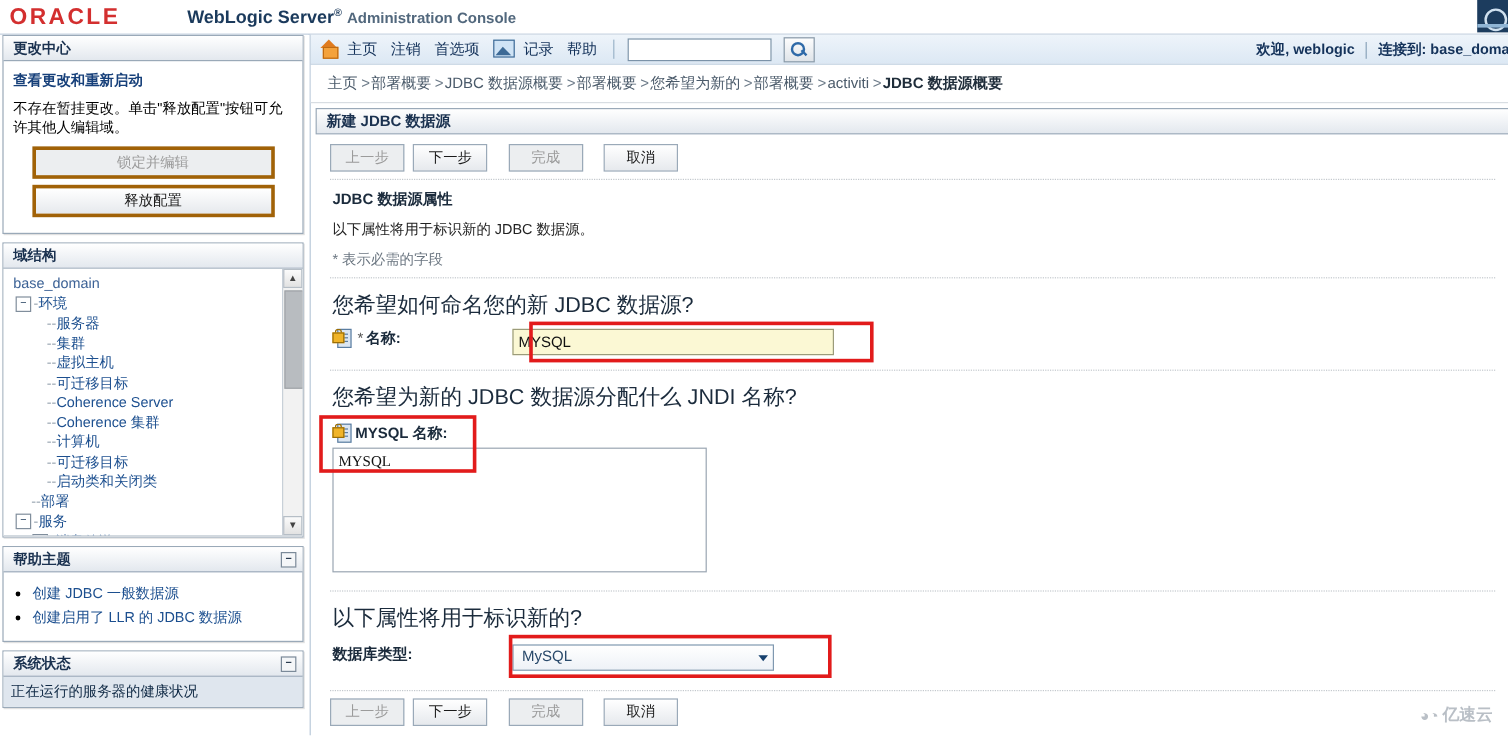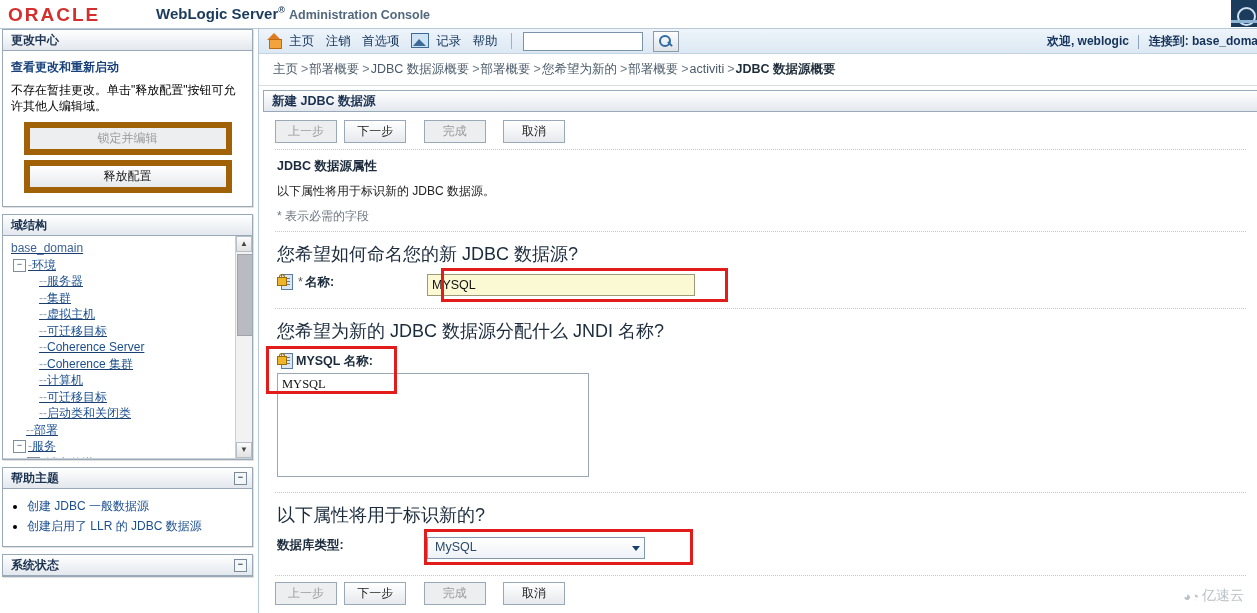--- a/index.html
+++ b/index.html
@@ -84,21 +84,21 @@
   .cc-msg {
     font-size: 12px; line-height: 16px; color: #000; margin-bottom: 8px;
   }
   .cc-btnwrap { text-align: center; }
   .btn {
     display: inline-block;
     min-width: 180px;
     padding: 2px 8px;
     font-size: 12px;
     text-align: center;
-    border: 6px solid #a16207;
+    border: 3px solid #a16207;
     background: linear-gradient(#ffffff, #e6e9ed);
     color: #1a1a1a;
     margin-bottom: 5px;
     cursor: pointer;
   }
   .btn.disabled { color: #9b9b9b; background: #eceef0; cursor: default; }
 
   
   .tree-wrap {
     position: relative;
@@ -107,21 +107,20 @@
     background: #ffffff;
     border-bottom: 1px solid #c8d0d8;
   }
   .tree {
     position: absolute; left: 0; top: 0; right: 16px; bottom: 0;
     padding: 4px 0 0 6px;
     font-size: 12px;
     line-height: 16.5px;
     color: #1c3f72;
     overflow: hidden;
-    text-decoration: underline;
   }
   .tree .node { white-space: nowrap; }
   .tree .root { color: #3c6296; padding-left: 2px; }
   .tree a { color: #1c4f8f; text-decoration: none; }
   .tree .lvl1 { padding-left: 4px; }
   .tree .lvl2 { padding-left: 30px; }
   .tree .lvl2b { padding-left: 18px; }
   .tw { display: inline-block; width: 11px; height: 11px; line-height: 9px;
         border: 1px solid #808e9c; background: #fff; color: #24405f;
         font-size: 9px; text-align: center; margin-right: 2px; cursor: pointer;
@@ -337,21 +336,21 @@
     font-size: 12.5px; color: #2a4a6b;
   }
   .selectbox .arr {
     position: absolute; right: 4px; top: 8px;
     border-left: 4px solid transparent; border-right: 4px solid transparent;
     border-top: 5px solid #16406e;
   }
 
   .watermark {
     position: absolute; right: 14px; bottom: 8px;
-    font-size: 14px; color: #b9bfc6; font-weight: normal;
+    font-size: 14px; color: #b9bfc6; font-weight: bold;
     white-space: nowrap;
   }
   .watermark .mark {
     display: inline-block; vertical-align: middle; margin-right: 3px;
     color: #b9bfc6; font-size: 13px;
   }
 </style>
 </head>
 <body>
 
@@ -435,20 +434,21 @@
           <li><a href="#">创建启用了 LLR 的 JDBC 数据源</a></li>
         </ul>
       </div>
     </div>
 
     <div class="panel">
       <div class="panel-hd">
         <span>系统状态</span>
         <span class="collapse">−</span>
       </div>
+      <div class="sysrow">正在运行的服务器的健康状况</div>
     </div>
 
   </div>
 
   <div class="rightcol">
 
     <div class="toolbar">
       <span class="home-icon">
         <span class="roof"></span>
         <span class="body"></span>

